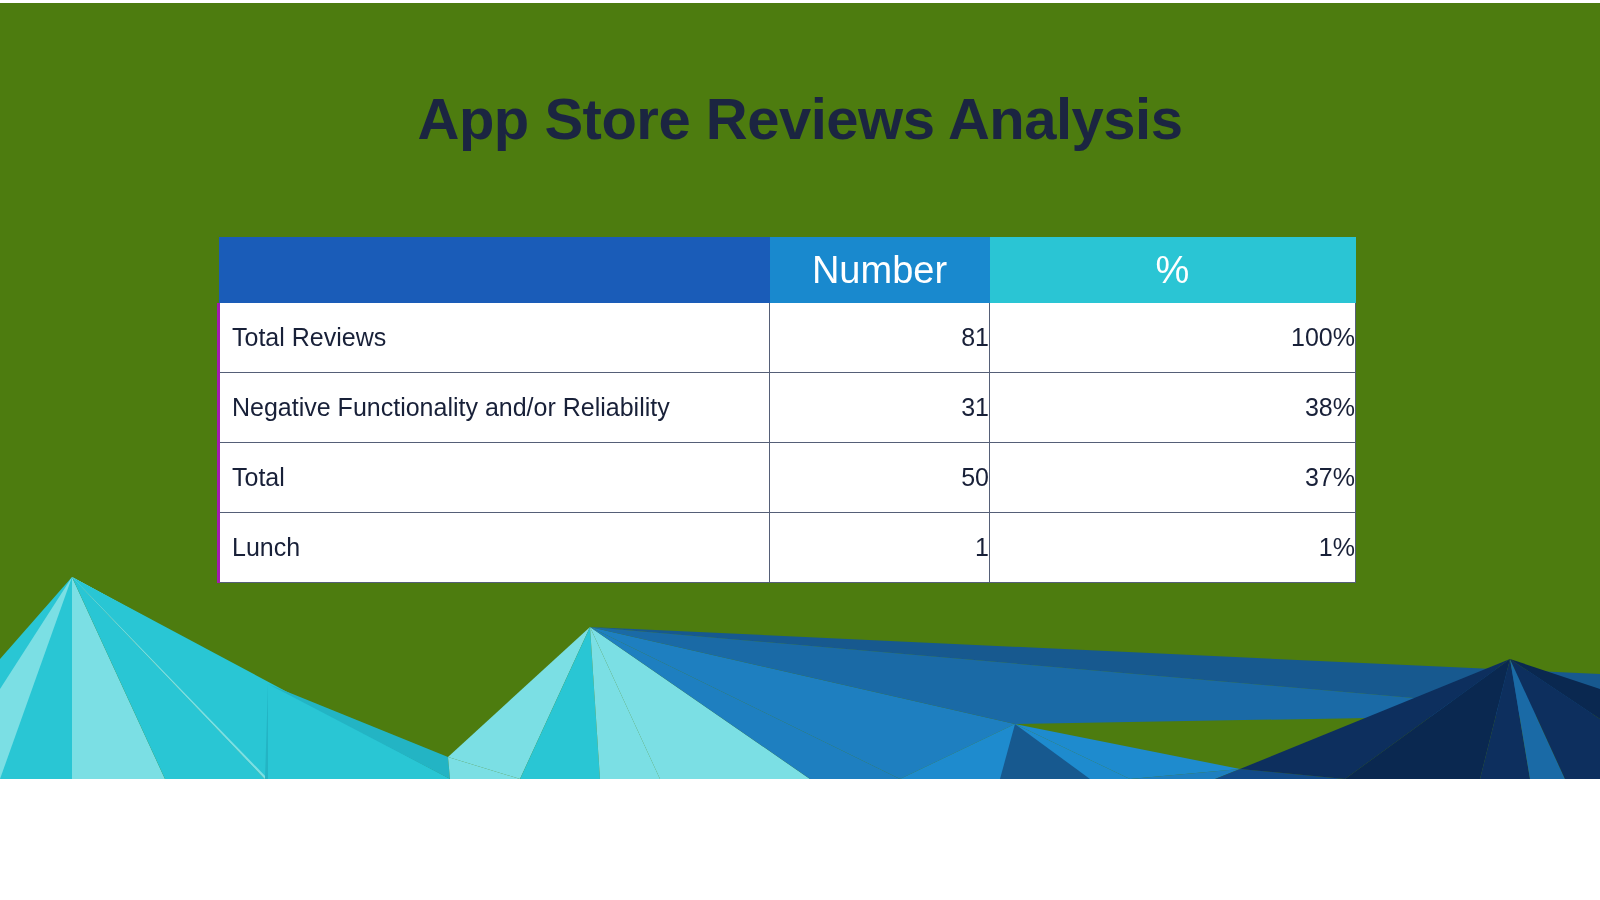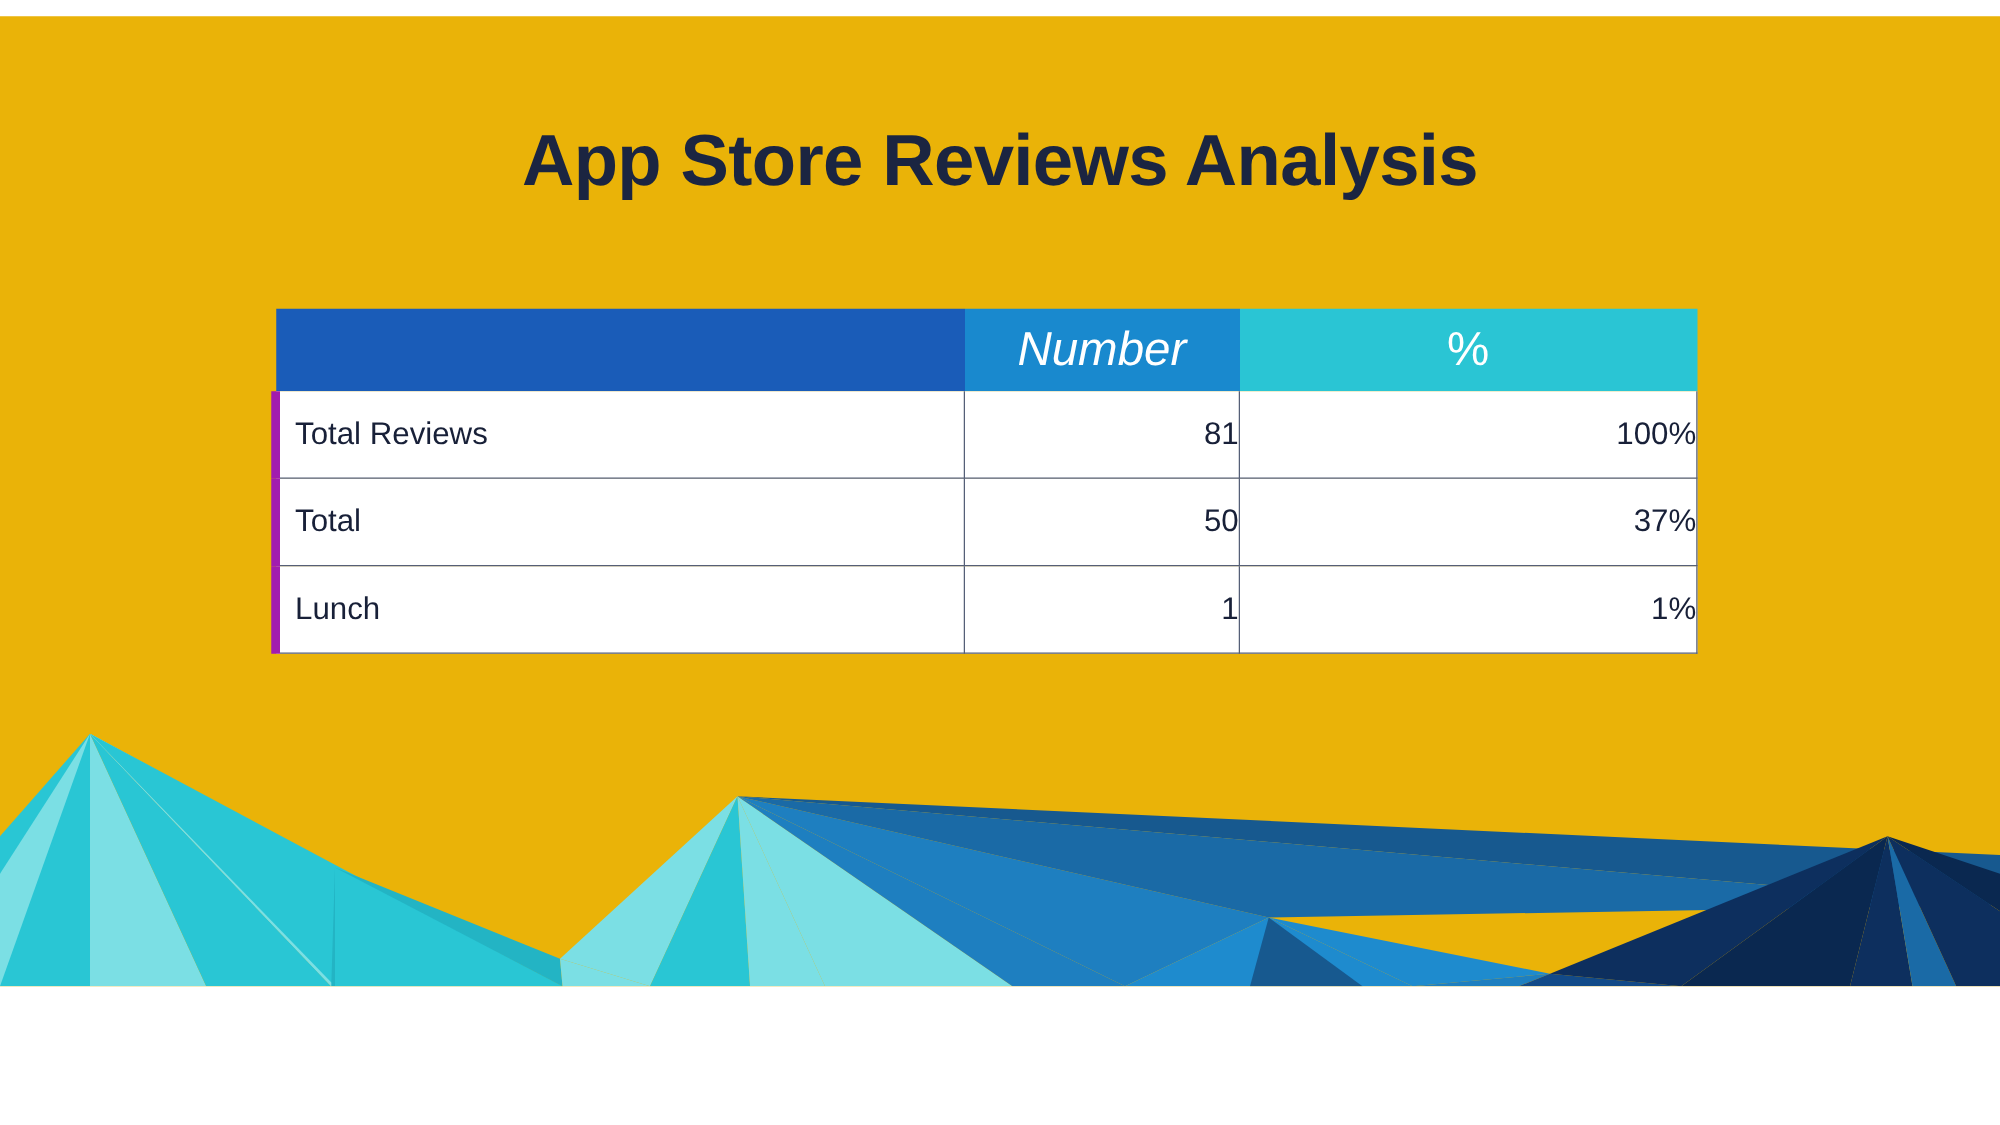--- a/index.html
+++ b/index.html
@@ -12,24 +12,24 @@
     width: 1600px;
     height: 900px;
     overflow: hidden;
     font-family: "Liberation Sans", "DejaVu Sans", sans-serif;
     position: relative;
   }
 
   #slide {
     position: absolute;
     left: 0;
-    top: 13px;
+    top: 3px;
     width: 1600px;
     height: 776px;
-    background: #eab308;
+    background: #4d7c0f;
   }
 
   
   #slide-title {
     position: absolute;
     left: 0;
     top: 86px;
     width: 1600px;
     text-align: center;
     font-size: 58px;
@@ -57,36 +57,36 @@
     height: 66px;
     padding: 0;
     font-weight: normal;
     color: #ffffff;
     font-size: 38px;
     text-align: center;
     vertical-align: middle;
     border: none;
   }
   th.head-blank  { background: #1a5cb8; }
-  th.head-number { background: #1989ce; font-style: italic; }
+  th.head-number { background: #1989ce; }
   th.head-pct    { background: #2ac5d4; }
 
   #reviews-table td {
     height: 69px;
     padding: 0 0 0 0;
     font-size: 25px;
     color: #182038;
     vertical-align: middle;
     border: 1px solid #555f77;
     background: #ffffff;
   }
   #reviews-table td.cell-label {
     text-align: left;
     padding-left: 12px;
-    border-left: 7px solid #a21caf;
+    border-left: 3px solid #a21caf;
   }
   #reviews-table td.cell-number,
   #reviews-table td.cell-pct {
     text-align: right;
   }
   #reviews-table tbody tr:first-child td {
     border-top: none;
   }
 
   
@@ -117,20 +117,25 @@
         <th class="head-blank"></th>
         <th class="head-number">Number</th>
         <th class="head-pct">%</th>
       </tr>
     </thead>
     <tbody>
       <tr>
         <td class="cell-label">Total Reviews</td>
         <td class="cell-number">81</td>
         <td class="cell-pct">100%</td>
+      </tr>
+      <tr>
+        <td class="cell-label">Negative Functionality and/or Reliability</td>
+        <td class="cell-number">31</td>
+        <td class="cell-pct">38%</td>
       </tr>
       <tr>
         <td class="cell-label">Total</td>
         <td class="cell-number">50</td>
         <td class="cell-pct">37%</td>
       </tr>
       <tr>
         <td class="cell-label">Lunch</td>
         <td class="cell-number">1</td>
         <td class="cell-pct">1%</td>

